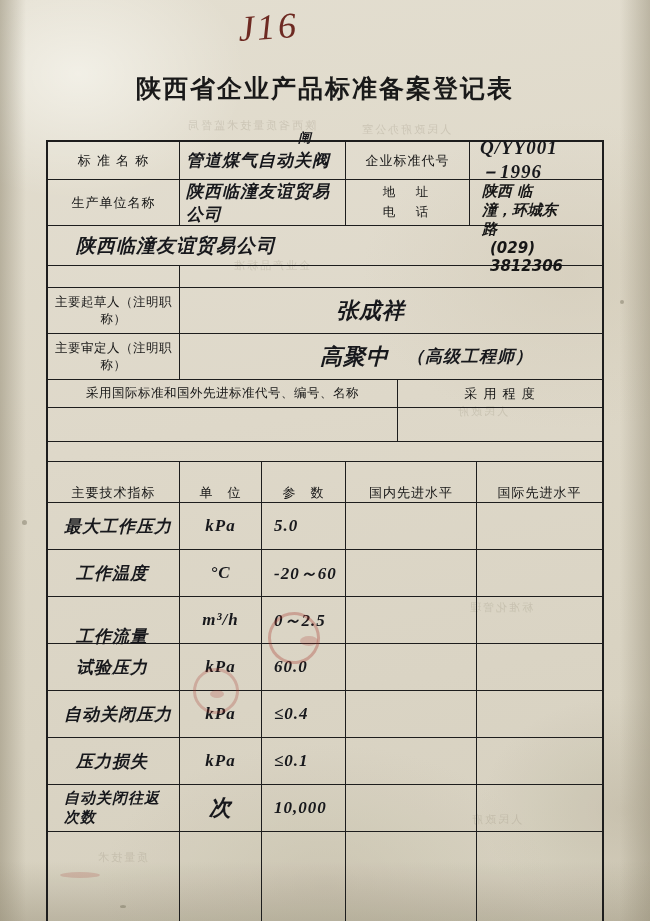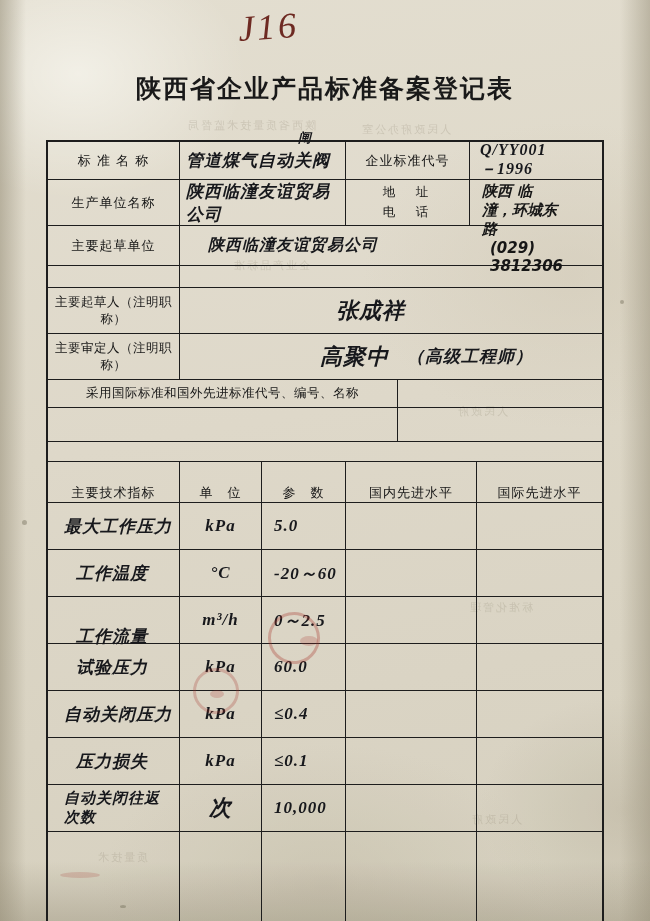--- a/index.html
+++ b/index.html
@@ -115,21 +115,21 @@
   .lbl.small { font-size: 12.5px; letter-spacing: 0.5px; }
 
   
   .hw {
     font-family: "Liberation Serif", serif;
     color: #17181c;
     font-style: italic;
     font-weight: bold;
     letter-spacing: 1px;
   }
-  .hw.lg { font-size: 16px; }
+  .hw.lg { font-size: 19px; }
   .hw.md { font-size: 17px; }
   .hw.sm { font-size: 15px; }
 
   
   .stack {
     display: flex;
     flex-direction: column;
     justify-content: space-around;
     width: 100%;
     height: 100%;
@@ -242,23 +242,20 @@
     </div>
     <div class="cell" style="width:calc(100% - 456px);">
       <div class="stack">
         <div class="hw sm" style="letter-spacing:0; text-align:left; padding-left:6px;">陕西 临潼，环城东路</div>
         <div class="hw sm" style="letter-spacing:0; text-align:left; padding-left:14px;">(029) 3812306</div>
       </div>
     </div>
   </div>
 
   <div class="row" style="height:40px;">
-    <div class="cell vline c1">
-      <span class="lbl">主要起草单位</span>
-    </div>
     <div class="cell" style="width:calc(100% - 132px);">
       <span class="hw lg" style="padding-left:22px;">陕西临潼友谊贸易公司</span>
     </div>
   </div>
 
   <div class="row" style="height:22px;">
     <div class="cell vline c1"></div>
     <div class="cell" style="width:calc(100% - 132px);"></div>
   </div>
 
@@ -277,20 +274,23 @@
     </div>
     <div class="cell" style="width:calc(100% - 132px);align-items:center;">
       <span class="hw" style="font-size:22px; padding-left:134px;">高聚中</span>
       <span class="hw md" style="padding-left:18px;">（高级工程师）</span>
     </div>
   </div>
 
   <div class="row" style="height:28px;">
     <div class="cell vline" style="width:350px;">
       <span class="lbl small">采用国际标准和国外先进标准代号、编号、名称</span>
+    </div>
+    <div class="cell" style="width:calc(100% - 350px);">
+      <span class="lbl">采 用 程 度</span>
     </div>
   </div>
 
   <div class="row" style="height:34px;">
     <div class="cell vline" style="width:350px;"></div>
     <div class="cell" style="width:calc(100% - 350px);"></div>
   </div>
 
   <div class="row" style="height:20px;">
     <div class="cell" style="width:100%;"></div>

